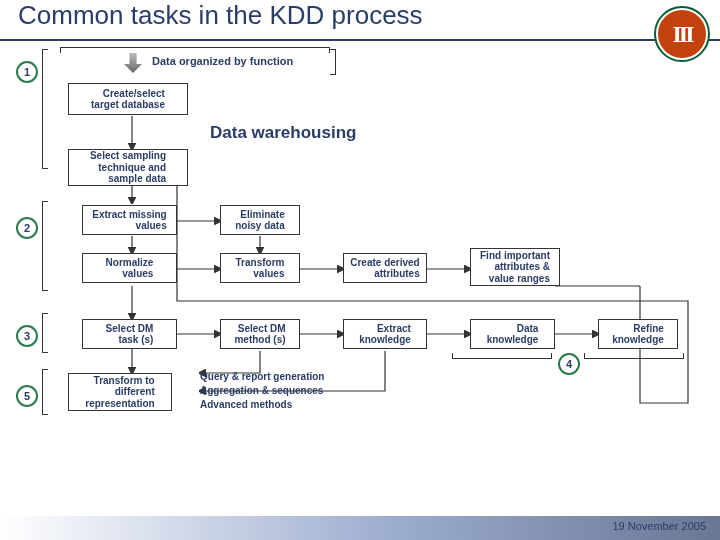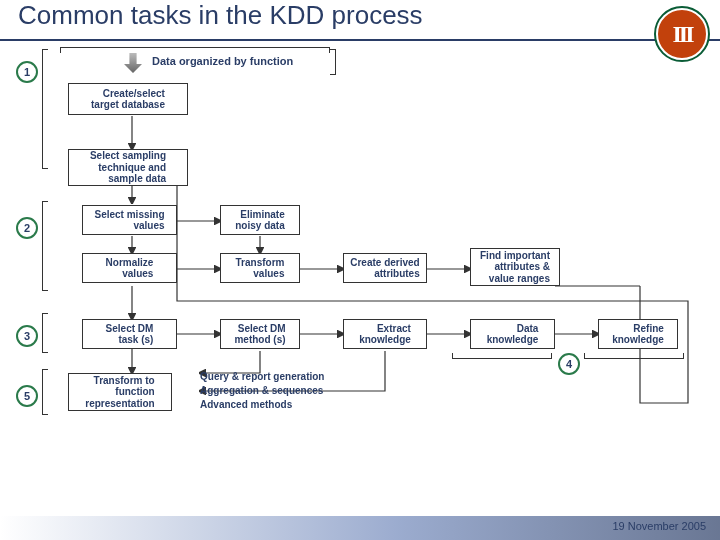--- a/index.html
+++ b/index.html
@@ -70,28 +70,29 @@
   <div class="num" style="left:16px;top:20px">1</div>
   <div class="brace" style="left:42px;top:8px;height:120px"></div>
   <div class="brace-t" style="left:60px;top:6px;width:270px"></div>
   <div class="brace-r" style="left:330px;top:8px;height:26px"></div>
 
   <div class="arrow-stub" style="left:124px;top:12px"></div>
   <div class="lbl" style="left:152px;top:14px;font-size:11px">Data organized by function</div>
 
   <div class="box" style="left:68px;top:42px;width:120px;height:32px;white-space:pre-line">Create/select
 target database</div>
+  <div class="lbl" style="left:210px;top:82px;font-size:17px">Data warehousing</div>
   <div class="box" style="left:68px;top:108px;width:120px;height:37px;white-space:pre-line">Select sampling
 technique and
 sample data</div>
 
   <div class="num" style="left:16px;top:176px">2</div>
   <div class="brace" style="left:42px;top:160px;height:90px"></div>
 
-  <div class="box" style="left:82px;top:164px;width:95px;height:30px;white-space:pre-line">Select missing
+  <div class="box" style="left:82px;top:164px;width:95px;height:30px;white-space:pre-line">Extract missing
 values</div>
   <div class="box" style="left:220px;top:164px;width:80px;height:30px;white-space:pre-line">Eliminate
 noisy data</div>
 
   <div class="box" style="left:82px;top:212px;width:95px;height:30px;white-space:pre-line">Normalize
 values</div>
   <div class="box" style="left:220px;top:212px;width:80px;height:30px;white-space:pre-line">Transform
 values</div>
   <div class="box" style="left:343px;top:212px;width:84px;height:30px;white-space:pre-line">Create derived
 attributes</div>
@@ -113,21 +114,21 @@
   <div class="box" style="left:598px;top:278px;width:80px;height:30px;white-space:pre-line">Refine
 knowledge</div>
 
   <div class="num" style="left:558px;top:312px">4</div>
   <div class="brace-b" style="left:452px;top:312px;width:100px"></div>
   <div class="brace-b" style="left:584px;top:312px;width:100px"></div>
 
   <div class="num" style="left:16px;top:344px">5</div>
   <div class="brace" style="left:42px;top:328px;height:46px"></div>
   <div class="box" style="left:68px;top:332px;width:104px;height:38px;white-space:pre-line">Transform to
-function
+different
 representation</div>
 
   <div class="lbl" style="left:200px;top:330px;font-size:10px">Query &amp; report generation</div>
   <div class="lbl" style="left:200px;top:344px;font-size:10px">Aggregation &amp; sequences</div>
   <div class="lbl" style="left:200px;top:358px;font-size:10px">Advanced methods</div>
 
 </div>
 
 <div class="foot-grad"></div>
 <div class="footer">19 November 2005</div>

